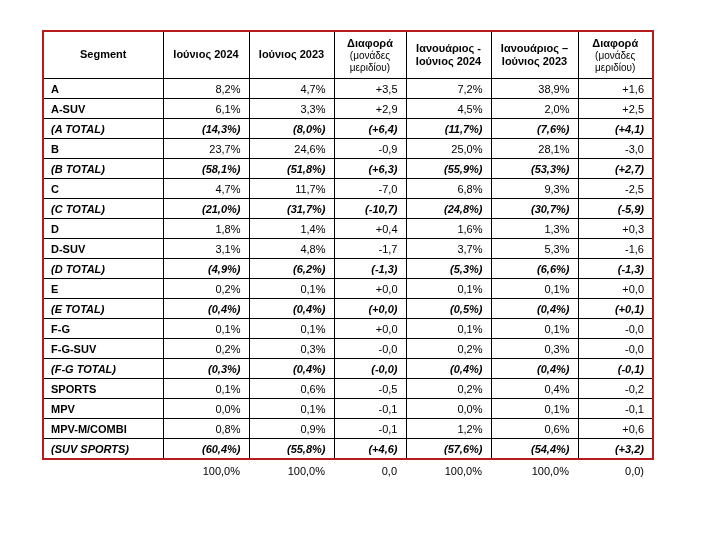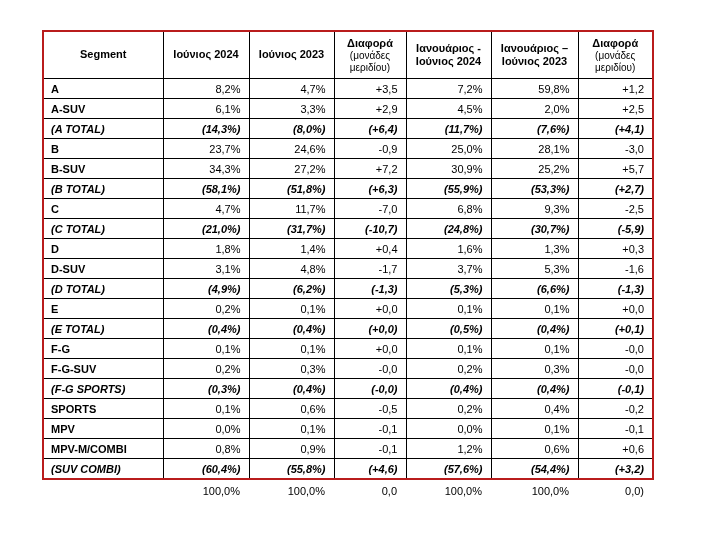--- a/index.html
+++ b/index.html
@@ -79,22 +79,22 @@
           </th>
         </tr>
     </thead>
     <tbody>
         <tr>
           <td class="seg">A</td>
           <td class="num">8,2%</td>
           <td class="num">4,7%</td>
           <td class="num">+3,5</td>
           <td class="num">7,2%</td>
-          <td class="num">59,8%</td>
-          <td class="num">+1,2</td>
+          <td class="num">38,9%</td>
+          <td class="num">+1,6</td>
         </tr>
         <tr>
           <td class="seg">A-SUV</td>
           <td class="num">6,1%</td>
           <td class="num">3,3%</td>
           <td class="num">+2,9</td>
           <td class="num">4,5%</td>
           <td class="num">2,0%</td>
           <td class="num">+2,5</td>
         </tr>
@@ -109,29 +109,20 @@
         </tr>
         <tr>
           <td class="seg">B</td>
           <td class="num">23,7%</td>
           <td class="num">24,6%</td>
           <td class="num">-0,9</td>
           <td class="num">25,0%</td>
           <td class="num">28,1%</td>
           <td class="num">-3,0</td>
         </tr>
-        <tr>
-          <td class="seg">B-SUV</td>
-          <td class="num">34,3%</td>
-          <td class="num">27,2%</td>
-          <td class="num">+7,2</td>
-          <td class="num">30,9%</td>
-          <td class="num">25,2%</td>
-          <td class="num">+5,7</td>
-        </tr>
         <tr class="total">
           <td class="seg">(B TOTAL)</td>
           <td class="num">(58,1%)</td>
           <td class="num">(51,8%)</td>
           <td class="num">(+6,3)</td>
           <td class="num">(55,9%)</td>
           <td class="num">(53,3%)</td>
           <td class="num">(+2,7)</td>
         </tr>
         <tr>
@@ -209,21 +200,21 @@
         <tr>
           <td class="seg">F-G-SUV</td>
           <td class="num">0,2%</td>
           <td class="num">0,3%</td>
           <td class="num">-0,0</td>
           <td class="num">0,2%</td>
           <td class="num">0,3%</td>
           <td class="num">-0,0</td>
         </tr>
         <tr class="total">
-          <td class="seg">(F-G SPORTS)</td>
+          <td class="seg">(F-G TOTAL)</td>
           <td class="num">(0,3%)</td>
           <td class="num">(0,4%)</td>
           <td class="num">(-0,0)</td>
           <td class="num">(0,4%)</td>
           <td class="num">(0,4%)</td>
           <td class="num">(-0,1)</td>
         </tr>
         <tr>
           <td class="seg">SPORTS</td>
           <td class="num">0,1%</td>
@@ -245,21 +236,21 @@
         <tr>
           <td class="seg">MPV-M/COMBI</td>
           <td class="num">0,8%</td>
           <td class="num">0,9%</td>
           <td class="num">-0,1</td>
           <td class="num">1,2%</td>
           <td class="num">0,6%</td>
           <td class="num">+0,6</td>
         </tr>
         <tr class="total">
-          <td class="seg">(SUV COMBI)</td>
+          <td class="seg">(SUV SPORTS)</td>
           <td class="num">(60,4%)</td>
           <td class="num">(55,8%)</td>
           <td class="num">(+4,6)</td>
           <td class="num">(57,6%)</td>
           <td class="num">(54,4%)</td>
           <td class="num">(+3,2)</td>
         </tr>
       </tbody>
   </table>
   <div class="footer-row">

